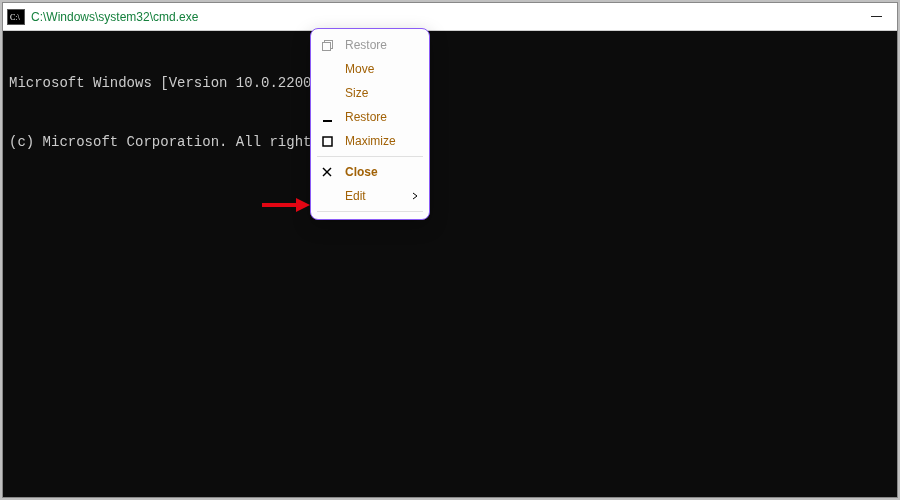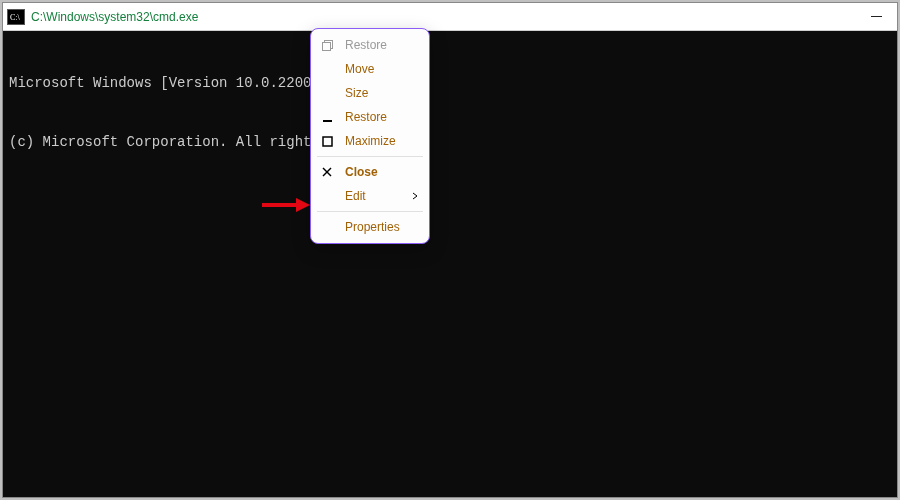--- a/index.html
+++ b/index.html
@@ -204,22 +204,18 @@
   <div class="menu-item">
     <span class="menu-icon"></span>
     <span class="menu-label">Edit</span>
     <span class="menu-submenu-arrow">
       <svg width="6" height="8" viewBox="0 0 6 8">
           <polyline points="1,1 5,4 1,7" fill="none" stroke="#000" stroke-width="1"></polyline>
         </svg>
     </span>
   </div>
   <div class="menu-sep"></div>
-  <div class="menu-item">
-    <span class="menu-icon"></span>
-    <span class="menu-label">Properties</span>
-  </div>
 </div>
 
 <svg class="annotation-arrow" width="50" height="20" viewBox="0 0 50 20">
   <line x1="2" y1="10" x2="38" y2="10" stroke="#e30613" stroke-width="4"></line>
   <polygon points="36,3 50,10 36,17" fill="#e30613"></polygon>
 </svg>
 
 </body></html>

